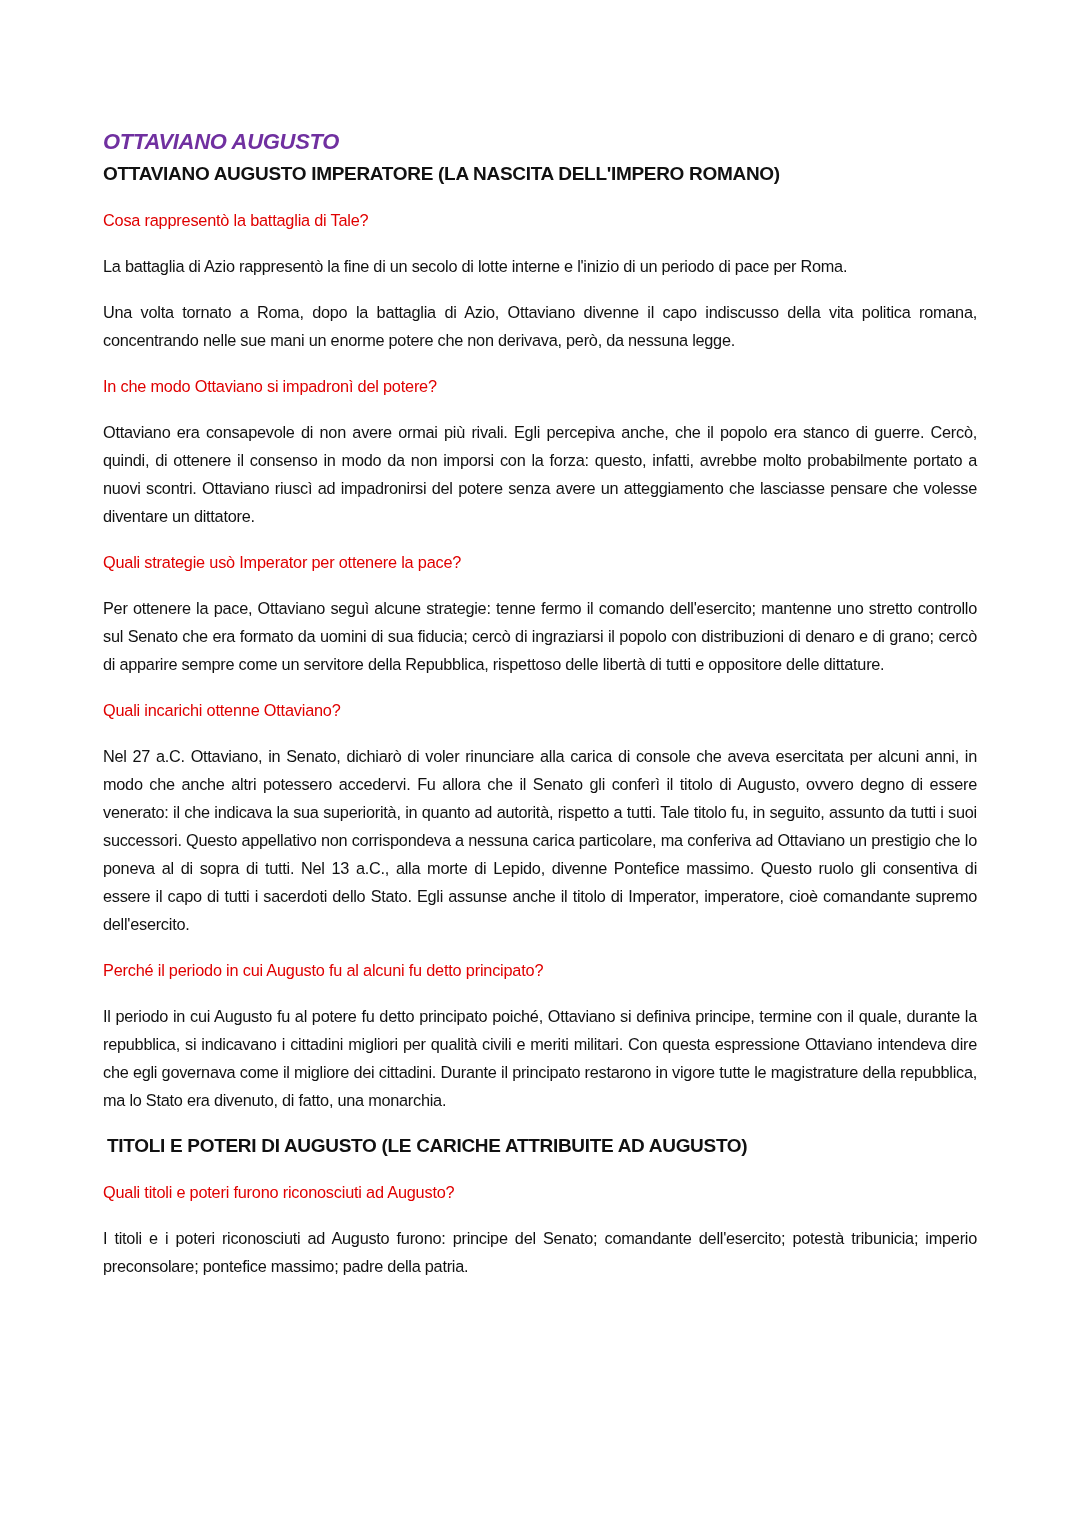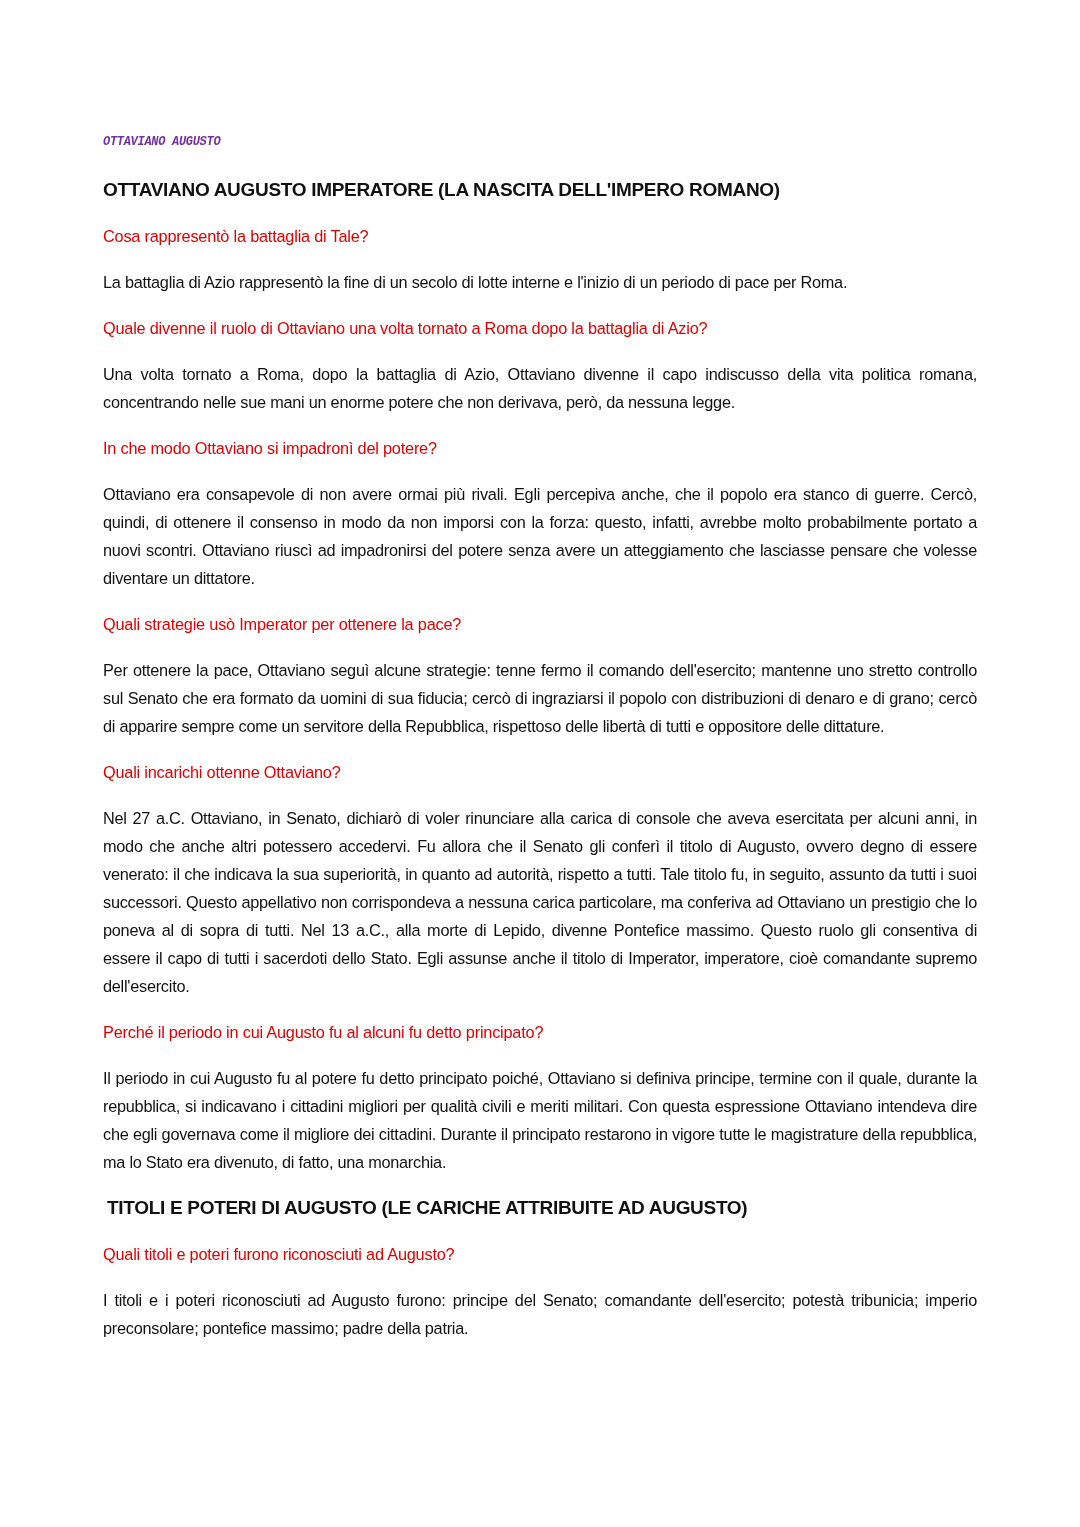--- a/index.html
+++ b/index.html
@@ -10,26 +10,25 @@
       top: 128px;
       width: 874px;
       font-family: "Liberation Sans", sans-serif;
       font-size: 16.3px;
       color: #111111;
     }
     .title {
       color: #7030a0;
       font-weight: bold;
       font-style: italic;
-      font-size: 12px;
+      font-size: 22px;
       height: 28px;
       line-height: 28px;
-      margin: 0 0 20px 0;
+      margin: 0 0 4px 0;
       letter-spacing: -0.3px;
-      font-family: Liberation Mono, monospace;
     }
     .section-heading {
       font-weight: bold;
       font-size: 19px;
       height: 28px;
       line-height: 28px;
       margin: 0 0 18px 0;
       letter-spacing: -0.3px;
       color: #111111;
     }
@@ -53,21 +52,20 @@
 
 <div class="page">
   <div class="title">OTTAVIANO AUGUSTO</div>
 
   <div>
     <div class="section-heading">OTTAVIANO AUGUSTO IMPERATORE (LA NASCITA DELL'IMPERO ROMANO)</div>
 
     <div class="question">Cosa rappresentò la battaglia di Tale?</div>
     <div class="answer">La battaglia di Azio rappresentò la fine di un secolo di lotte interne e l'inizio di un periodo di pace per Roma.</div>
 
-    <div class="question">Quale divenne il ruolo di Ottaviano una volta tornato a Roma dopo la battaglia di Azio?</div>
     <div class="answer">Una volta tornato a Roma, dopo la battaglia di Azio, Ottaviano divenne il capo indiscusso della vita politica romana, concentrando nelle sue mani un enorme potere che non derivava, però, da nessuna legge.</div>
 
     <div class="question">In che modo Ottaviano si impadronì del potere?</div>
     <div class="answer">Ottaviano era consapevole di non avere ormai più rivali. Egli percepiva anche, che il popolo era stanco di guerre. Cercò, quindi, di ottenere il consenso in modo da non imporsi con la forza: questo, infatti, avrebbe molto probabilmente portato a nuovi scontri. Ottaviano riuscì ad impadronirsi del potere senza avere un atteggiamento che lasciasse pensare che volesse diventare un dittatore.</div>
 
     <div class="question">Quali strategie usò Imperator per ottenere la pace?</div>
     <div class="answer">Per ottenere la pace, Ottaviano seguì alcune strategie: tenne fermo il comando dell'esercito; mantenne uno stretto controllo sul Senato che era formato da uomini di sua fiducia; cercò di ingraziarsi il popolo con distribuzioni di denaro e di grano; cercò di apparire sempre come un servitore della Repubblica, rispettoso delle libertà di tutti e oppositore delle dittature.</div>
 
     <div class="question">Quali incarichi ottenne Ottaviano?</div>
     <div class="answer">Nel 27 a.C. Ottaviano, in Senato, dichiarò di voler rinunciare alla carica di console che aveva esercitata per alcuni anni, in modo che anche altri potessero accedervi. Fu allora che il Senato gli conferì il titolo di Augusto, ovvero degno di essere venerato: il che indicava la sua superiorità, in quanto ad autorità, rispetto a tutti. Tale titolo fu, in seguito, assunto da tutti i suoi successori. Questo appellativo non corrispondeva a nessuna carica particolare, ma conferiva ad Ottaviano un prestigio che lo poneva al di sopra di tutti. Nel 13 a.C., alla morte di Lepido, divenne Pontefice massimo. Questo ruolo gli consentiva di essere il capo di tutti i sacerdoti dello Stato. Egli assunse anche il titolo di Imperator, imperatore, cioè comandante supremo dell'esercito.</div>

